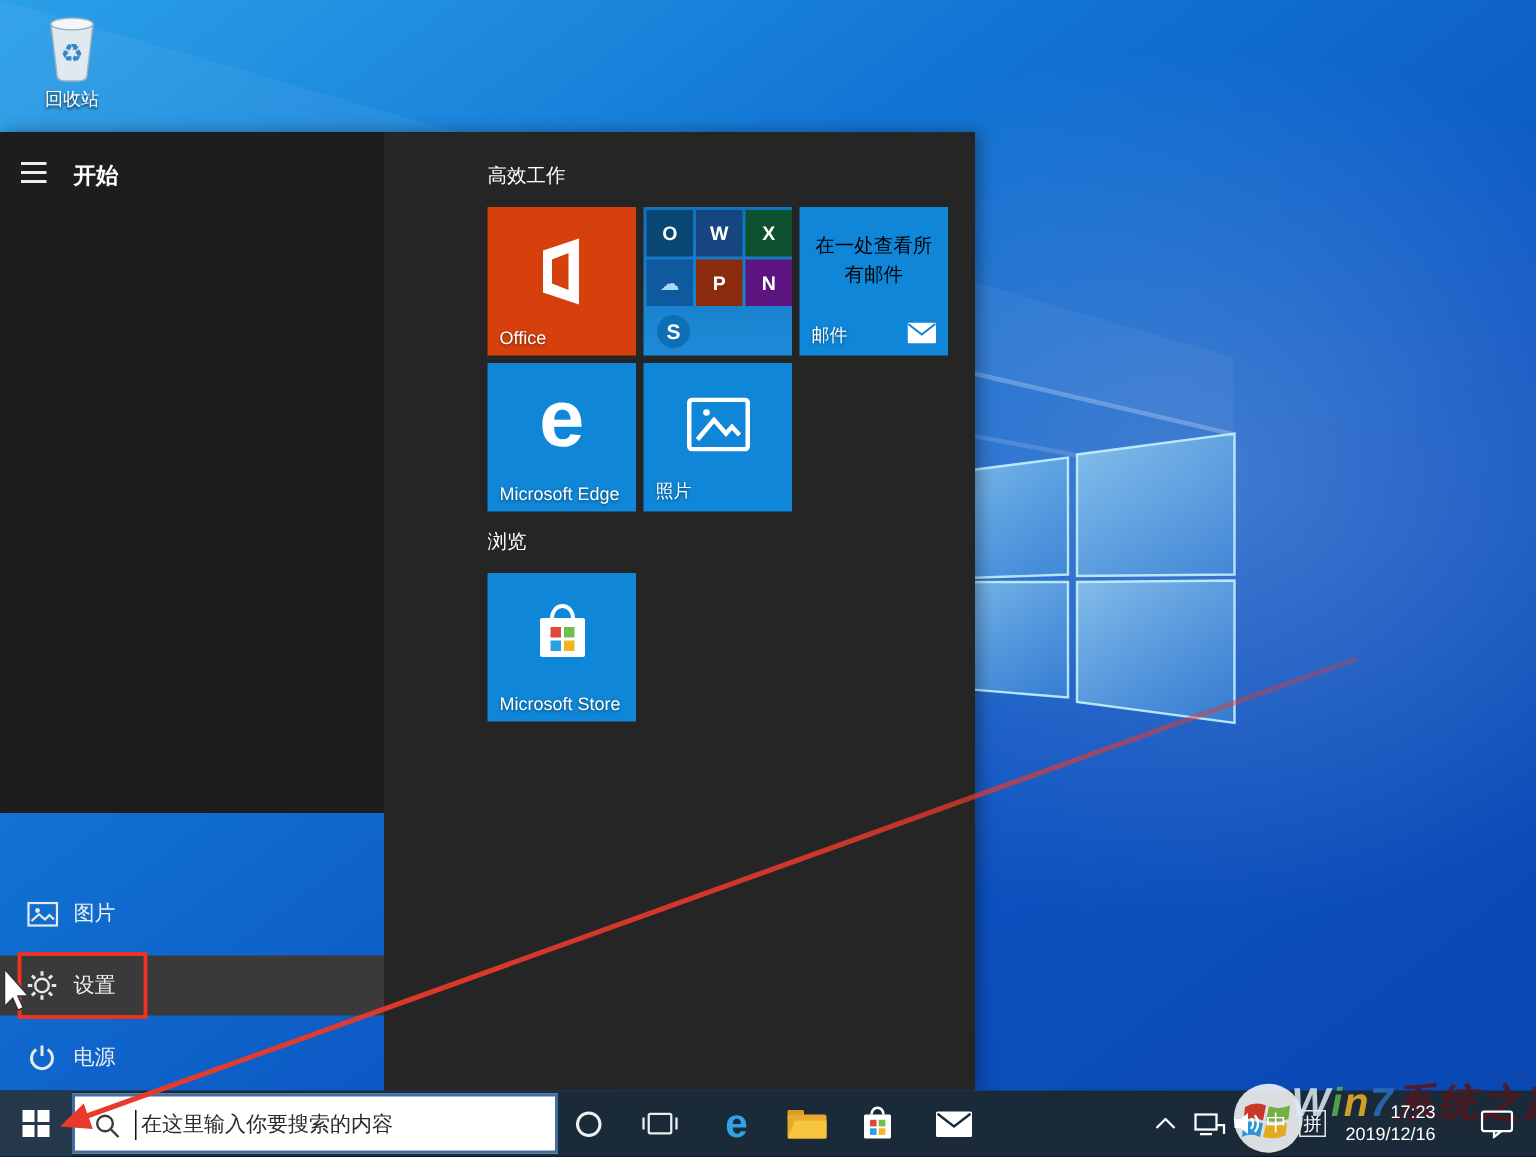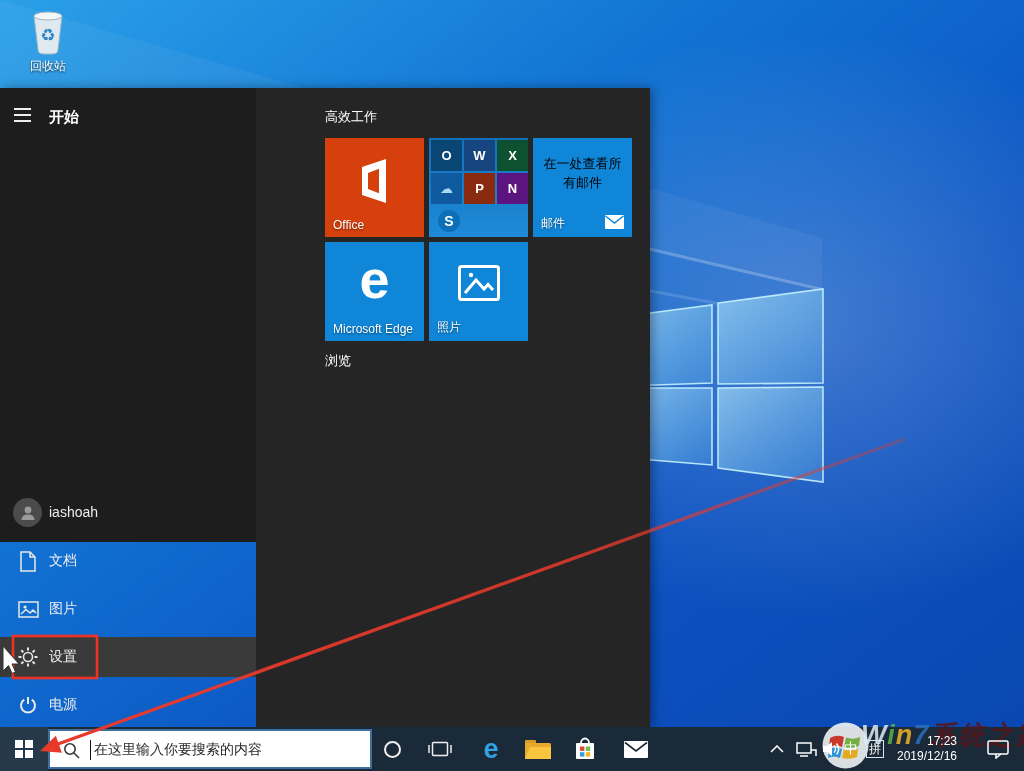--- a/index.html
+++ b/index.html
@@ -113,38 +113,21 @@
 
   <div id="start-menu" class="abs">
     <div id="menu-rail" class="abs">
       <div class="abs rail-head-burger">
           <i></i>
           <i></i>
           <i></i>
         </div>
       <div class="abs rail-title">开始</div>
 
-      <div class="abs rail-item" style="top:405px;">
-        <span class="avatar">
-          <svg width="18" height="18" viewBox="0 0 18 18">
-            <circle cx="9" cy="6" r="3.4" fill="#9a9a9a"></circle>
-            <path d="M2.5,16 Q2.5,10.5 9,10.5 Q15.5,10.5 15.5,16 Z" fill="#9a9a9a"></path>
-          </svg>
-        </span>
-        <span class="rlb">iashoah</span>
-      </div>
-
-      <div class="abs rail-item" style="top:453px;">
-        <span class="ric">
-          <svg width="18" height="21" viewBox="0 0 18 21">
-              <path d="M2,1 h9 l5,5 v14 h-14 z M11,1 v5 h5" fill="none" stroke="#e8e8e8" stroke-width="1.5"></path>
-            </svg>
-        </span>
-        <span class="rlb">文档</span>
-      </div>
+
 
       <div class="abs rail-item" style="top:501px;">
         <span class="ric">
           <svg width="21" height="17" viewBox="0 0 21 17">
               <rect x="1" y="1" width="19" height="15" fill="none" stroke="#e8e8e8" stroke-width="1.5"></rect>
               <circle cx="7" cy="6" r="1.6" fill="#e8e8e8"></circle>
               <path d="M3,13 L8,8.5 L12,12 L15,9 L18,12" fill="none" stroke="#e8e8e8" stroke-width="1.5"></path>
             </svg>
         </span>
         <span class="rlb">图片</span>
@@ -218,20 +201,31 @@
         <svg class="abs" style="left:29px;top:23px;" width="42" height="36" viewBox="0 0 42 36">
           <rect x="1.5" y="1.5" width="39" height="33" rx="2" fill="none" stroke="#fff" stroke-width="3"></rect>
           <path d="M7,28 L18,15 L26,24 L30,19.5 L35,25" fill="none" stroke="#fff" stroke-width="3"></path>
           <circle cx="13" cy="10" r="2.2" fill="#fff"></circle>
         </svg>
         <span class="tlabel">照片</span>
       </div>
 
       <div class="abs tile-sec" style="left:69px;top:264px;">浏览</div>
 
+      <div class="abs tile tile-blue" style="left:69px;top:294px;">
+        <svg class="abs" style="left:29px;top:18px;" width="42" height="44" viewBox="0 0 42 44">
+          <path d="M14,12 a7,8 0 0 1 14,0" fill="none" stroke="#fff" stroke-width="2.6"></path>
+          <rect x="6" y="12" width="30" height="26" rx="1.5" fill="#fff"></rect>
+          <rect x="13" y="18" width="7" height="7" fill="#e0493a"></rect>
+          <rect x="22" y="18" width="7" height="7" fill="#6fbf4a"></rect>
+          <rect x="13" y="27" width="7" height="7" fill="#2e9fe0"></rect>
+          <rect x="22" y="27" width="7" height="7" fill="#f3b61f"></rect>
+        </svg>
+        <span class="tlabel">Microsoft Store</span>
+      </div>
     </div>
   </div>
 
   <div id="taskbar" class="abs">
 
     <svg class="wm-logo" width="47" height="47" viewBox="0 0 47 47">
       <circle cx="23.5" cy="23.5" r="23" fill="#f5f8fa" opacity="0.95"></circle>
       <path d="M8,16 Q15,12 22,15 L20,25 Q13,22 7,25 Z" fill="#d83b2a"></path>
       <path d="M24,15.5 Q31,18 38,15 L37,24 Q30,27 22,25 Z" fill="#7cbb42"></path>
       <path d="M7,27 Q13,24 20,27 L18,36 Q12,33 6,36 Z" fill="#2f9fe3"></path>

